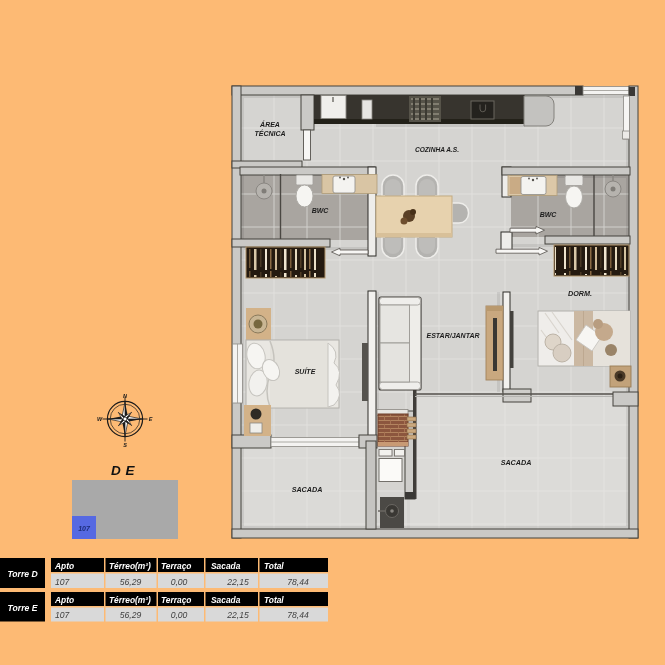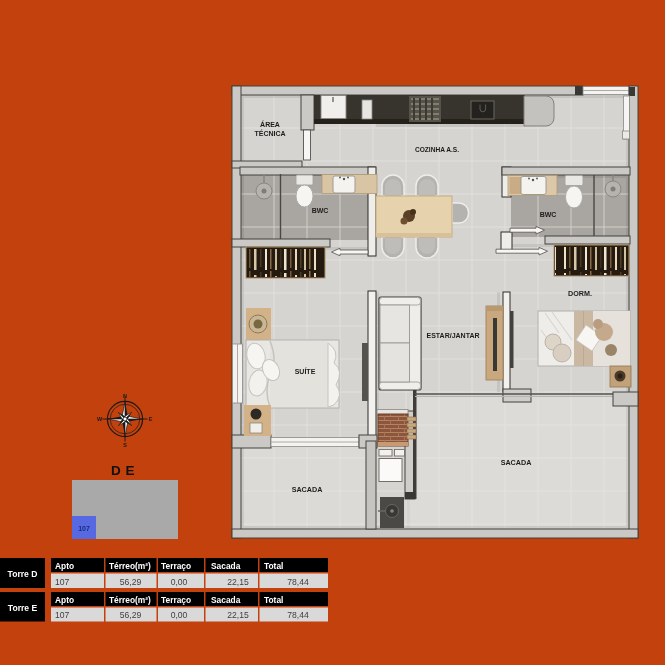--- a/index.html
+++ b/index.html
@@ -1,17 +1,17 @@
 <!DOCTYPE html>
 <html><head>
 <meta charset="utf-8">
 <style>
 html,body{margin:0;padding:0;background:#ffffff;}
-#page{position:relative;width:665px;height:665px;background:#c2410c;overflow:hidden;
-font-family:"Liberation Sans",sans-serif;}
+#page{position:relative;width:665px;height:665px;background:#fdba74;overflow:hidden;
+font-family:"Liberation Sans",sans-serif;font-style:italic;}
 svg{position:absolute;top:0;left:0;}
 </style>
 </head>
 <body>
 <div id="page">
 <svg width="665" height="665" viewBox="0 0 665 665">
 <defs>
 <pattern id="ward" width="80" height="30" patternUnits="userSpaceOnUse">
   <rect width="80" height="30" fill="#241a10"></rect>
   <rect x="4" y="3" width="2" height="26" fill="#ede3cd"></rect>

